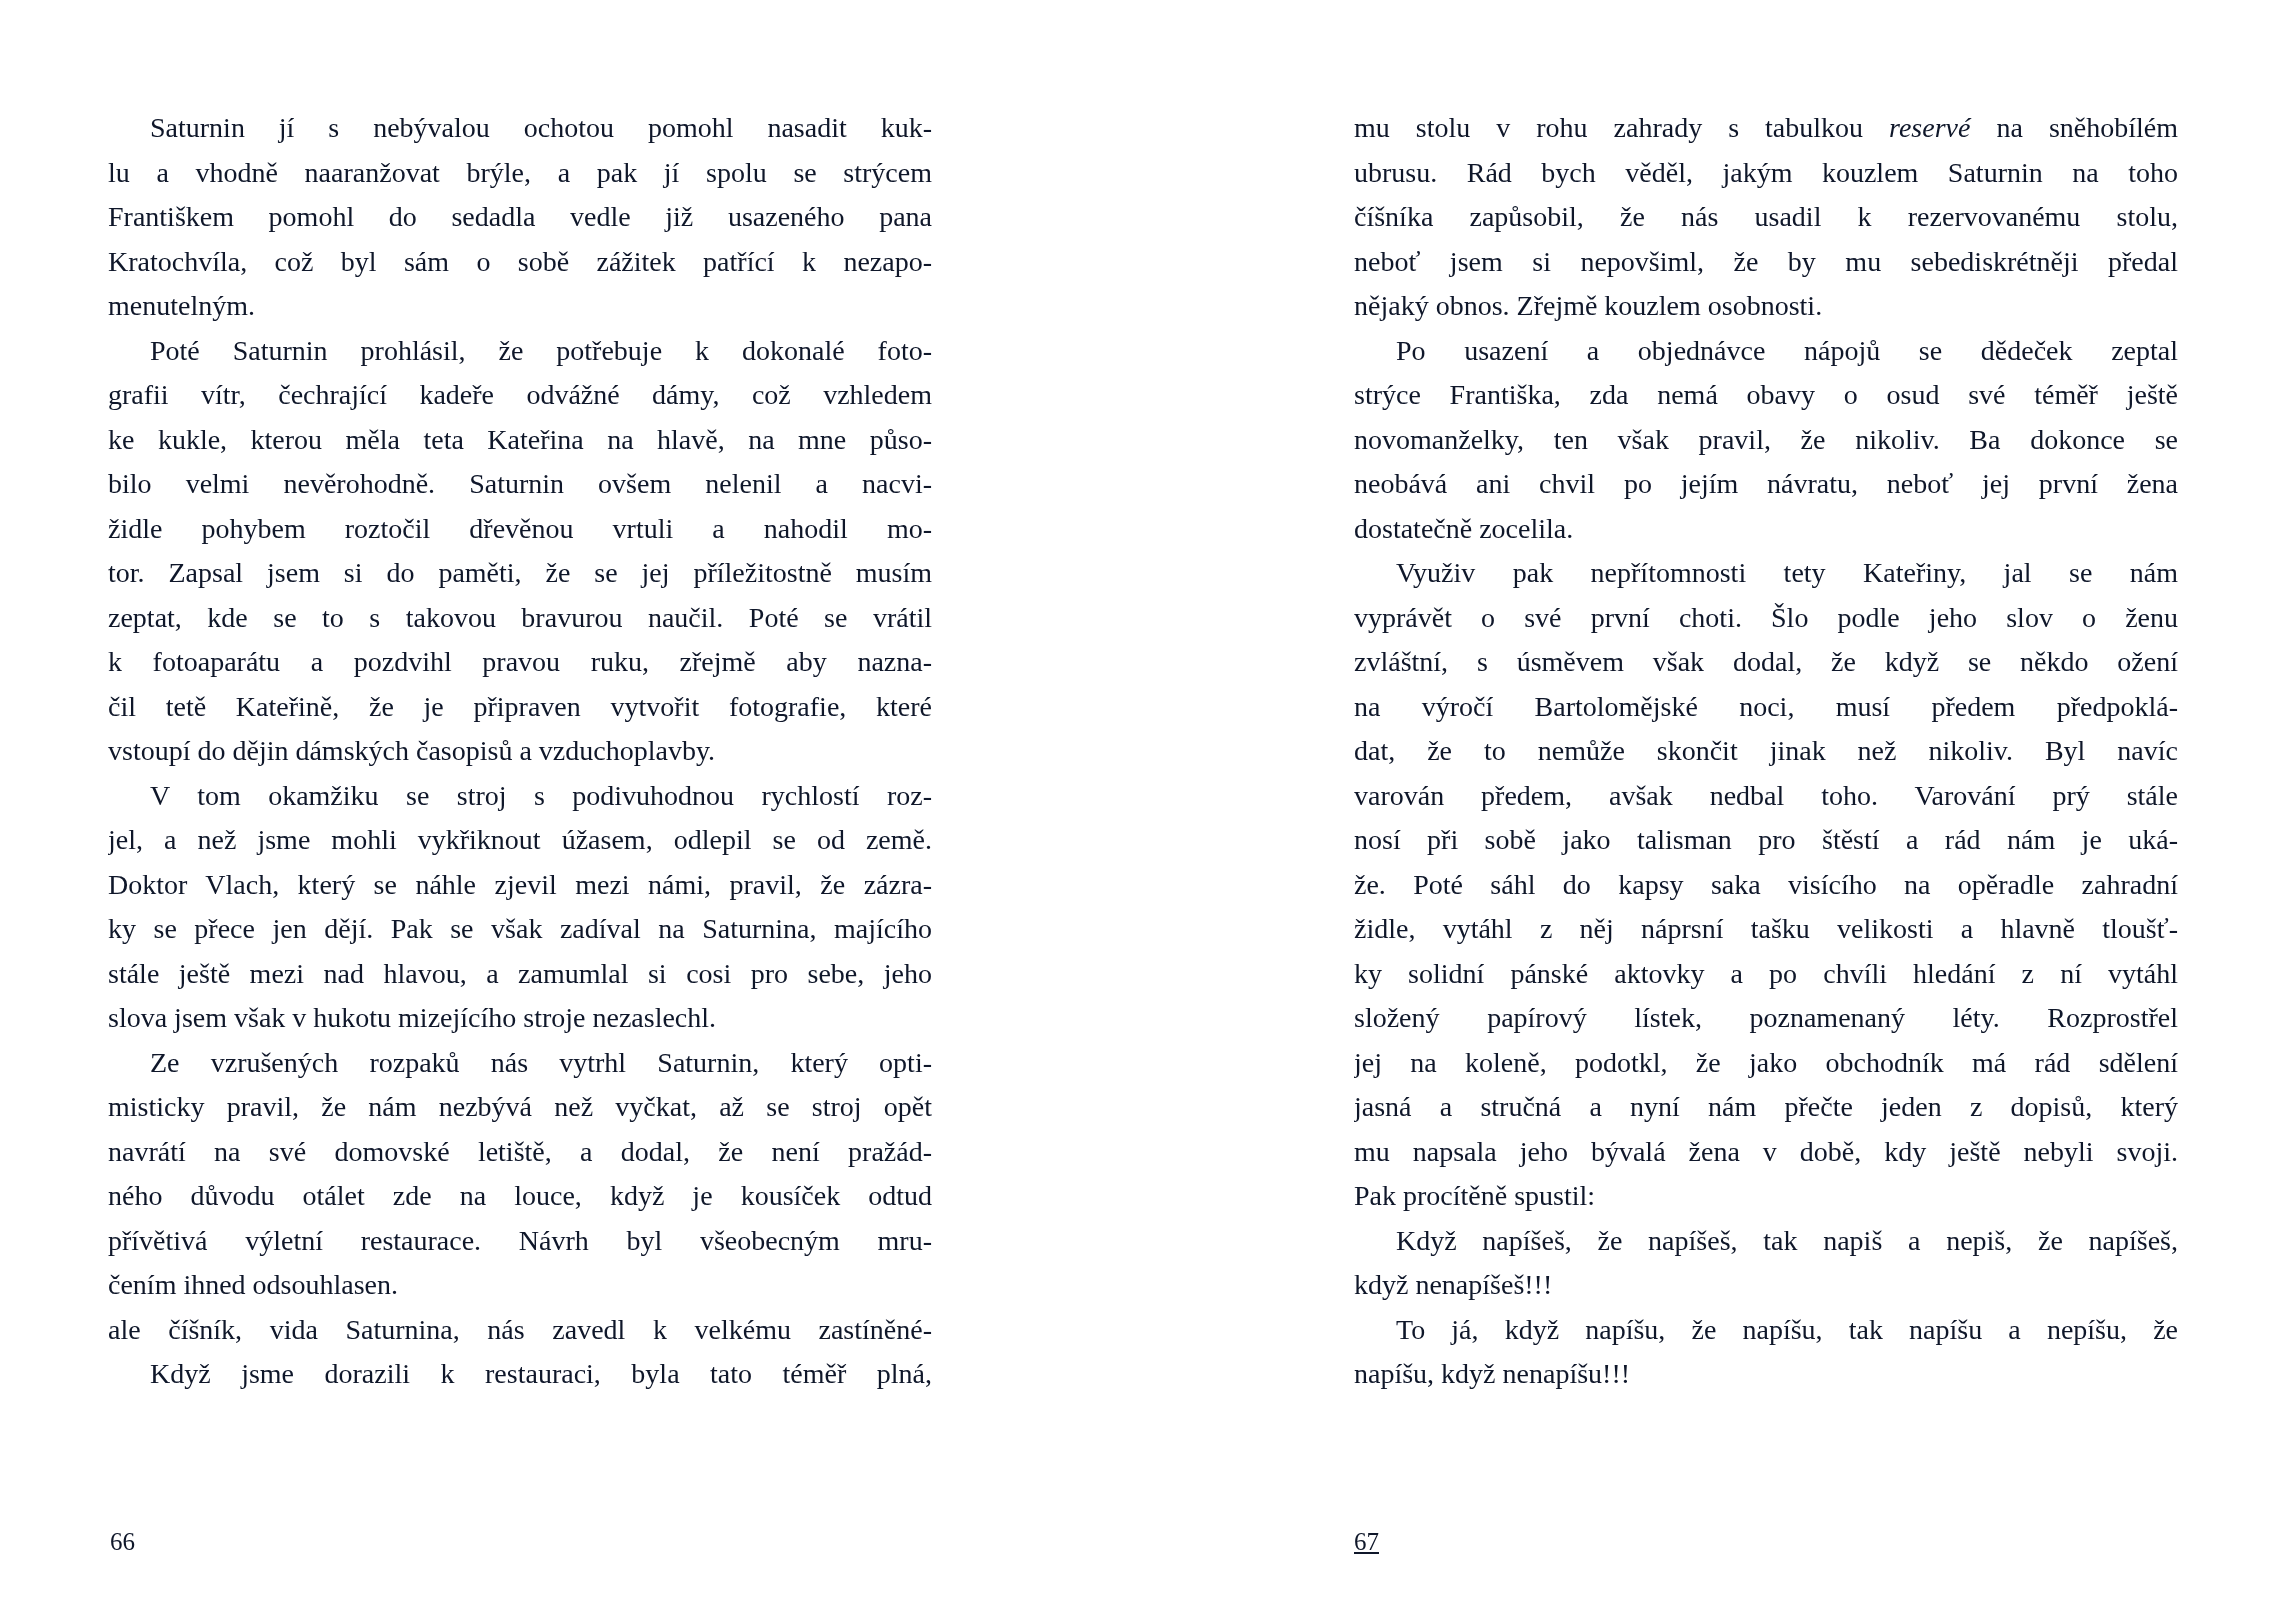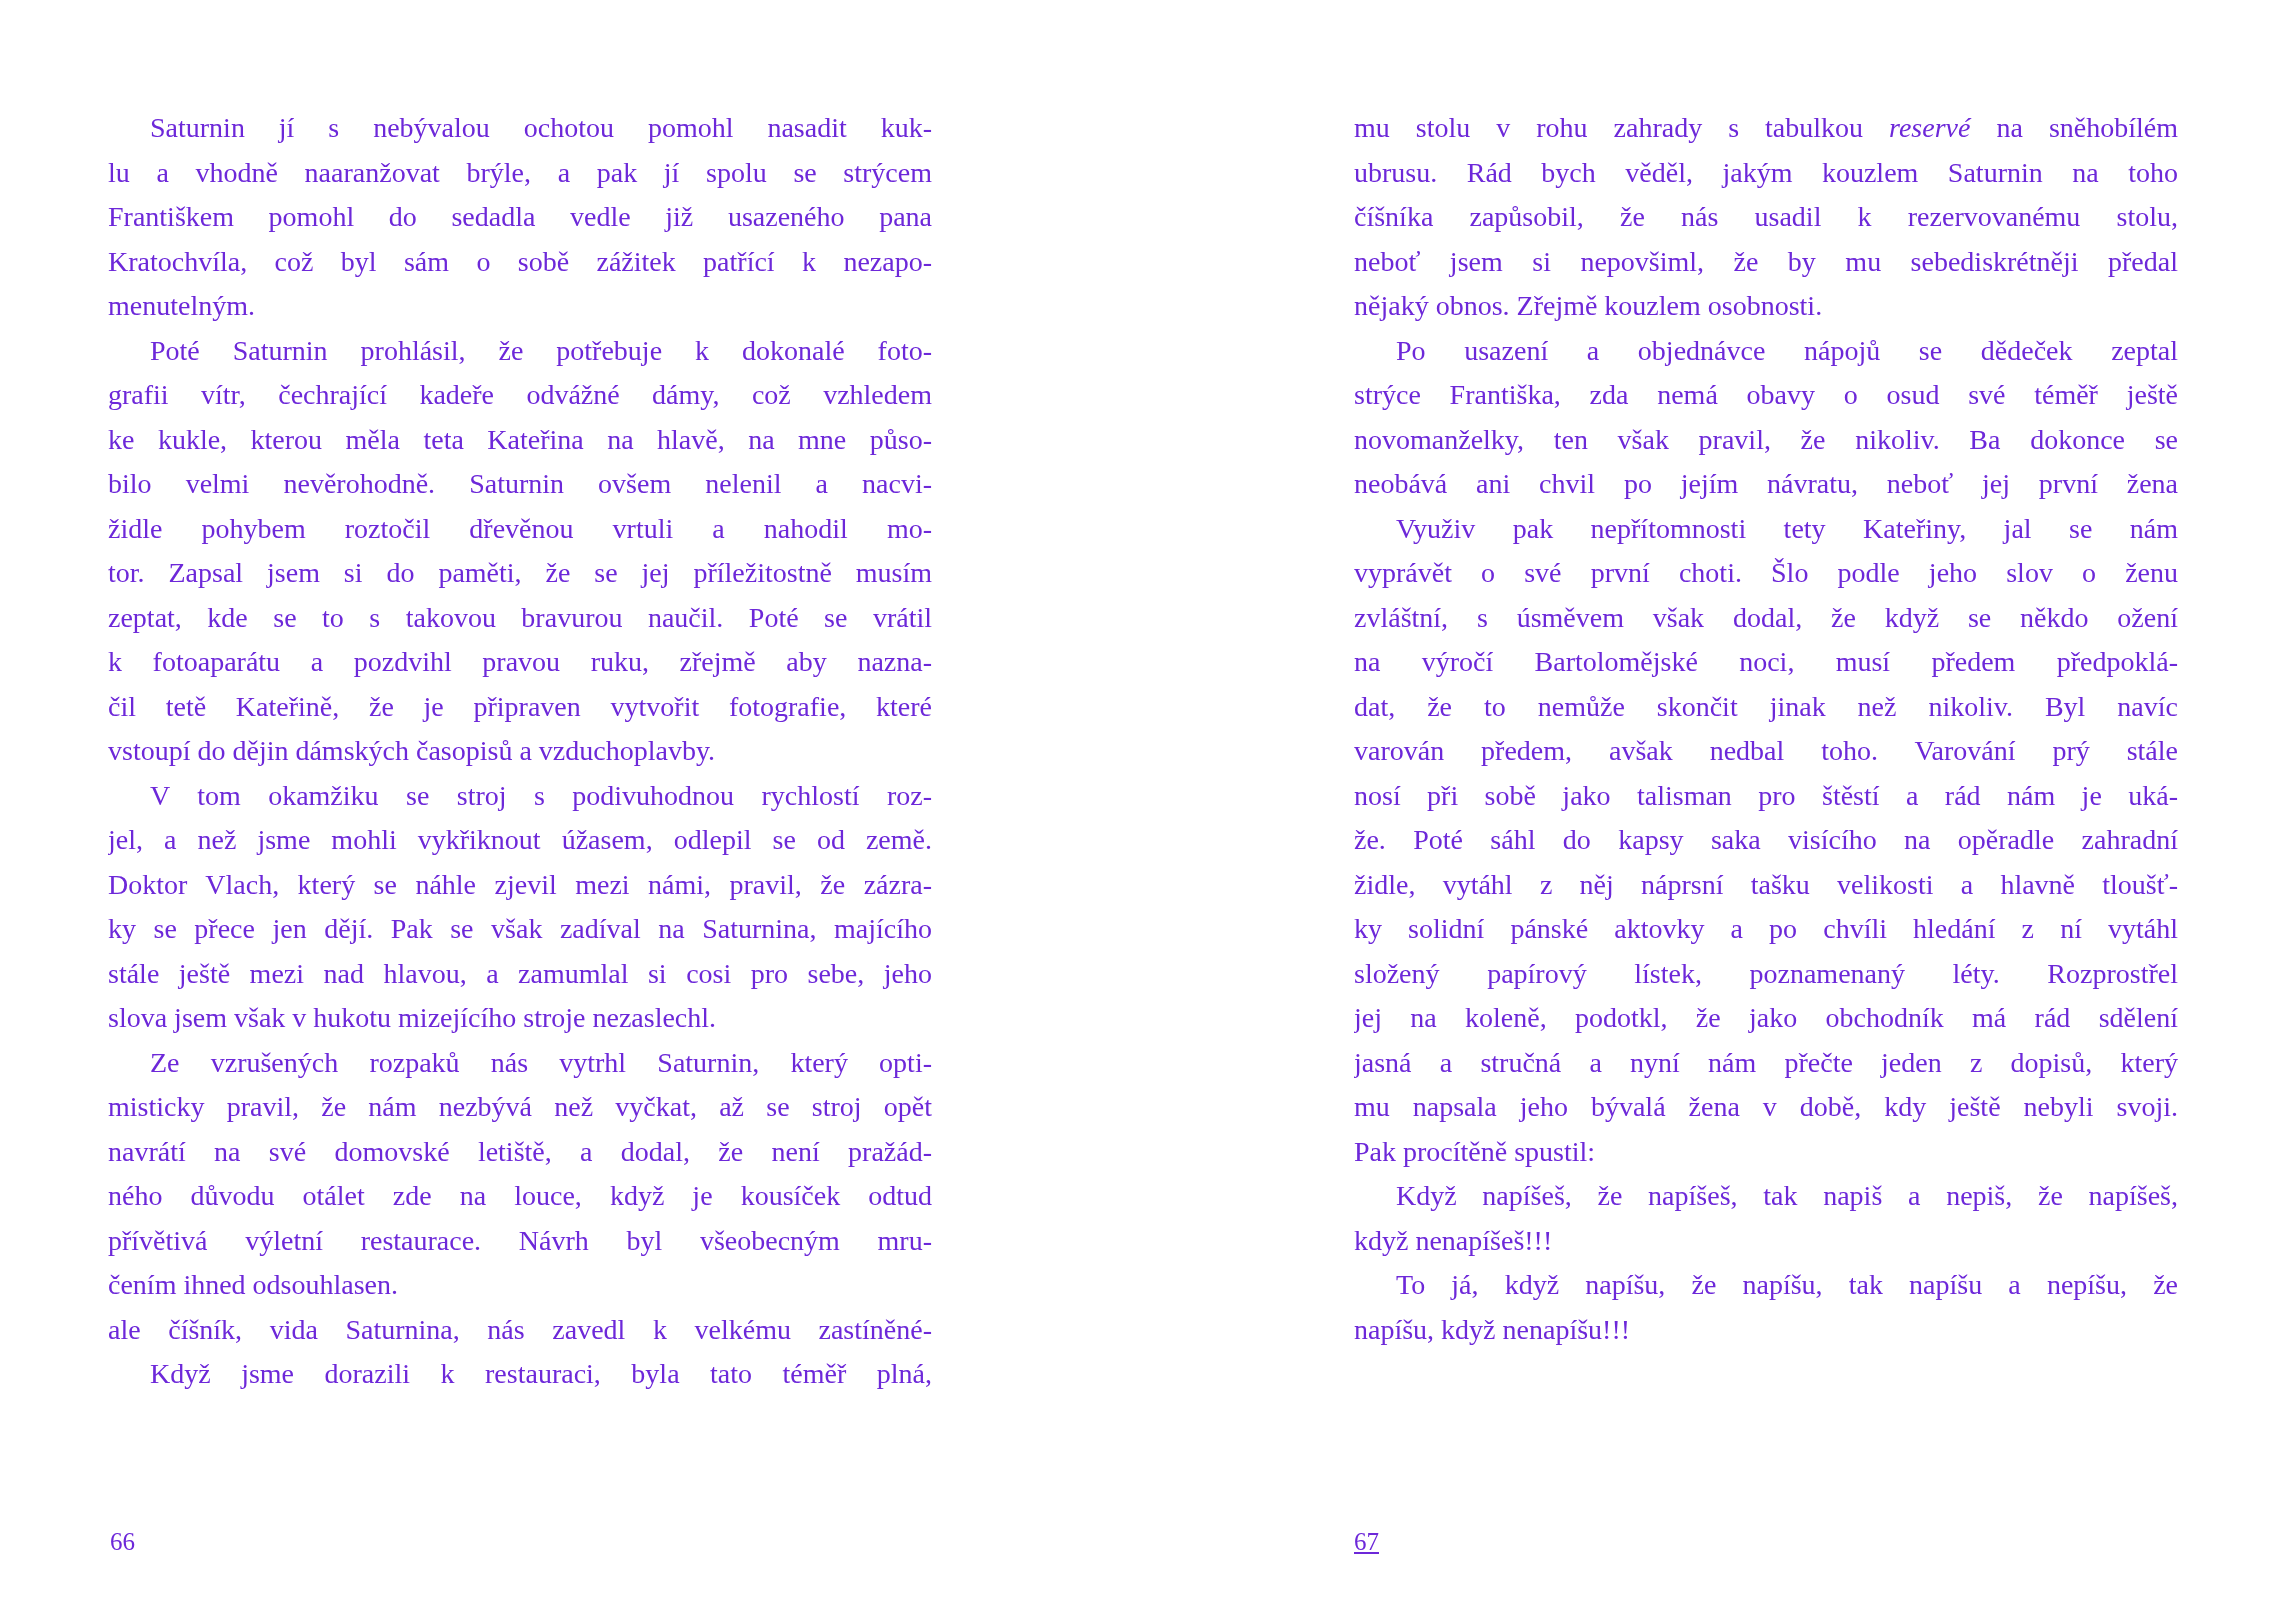--- a/index.html
+++ b/index.html
@@ -5,21 +5,21 @@
   html, body {
     margin: 0;
     padding: 0;
     background: #ffffff;
   }
   #book-spread {
     position: relative;
     width: 1996px;
     height: 1615px;
     background: #ffffff;
-    color: #6d28d9;
+    color: #0f172a;
     font-family: "Liberation Serif", "DejaVu Serif", serif;
   }
   .text-column {
     position: absolute;
     top: 106px;
     width: 824px;
   }
   #col-left  { left: 108px; }
   #col-right { left: 1354px; }
   .para { margin: 0; padding: 0; }
@@ -95,20 +95,21 @@
         <div class="line"><span>ubrusu. Rád bych věděl, jakým kouzlem Saturnin na toho</span></div>
         <div class="line"><span>číšníka zapůsobil, že nás usadil k rezervovanému stolu,</span></div>
         <div class="line"><span>neboť jsem si nepovšiml, že by mu sebediskrétněji předal</span></div>
         <div class="line last"><span>nějaký obnos. Zřejmě kouzlem osobnosti.</span></div>
       </div>
       <div class="para">
         <div class="line indent"><span>Po usazení a objednávce nápojů se dědeček zeptal</span></div>
         <div class="line"><span>strýce Františka, zda nemá obavy o osud své téměř ještě</span></div>
         <div class="line"><span>novomanželky, ten však pravil, že nikoliv. Ba dokonce se</span></div>
         <div class="line"><span>neobává ani chvil po jejím návratu, neboť jej první žena</span></div>
+        <div class="line last"><span>dostatečně zocelila.</span></div>
       </div>
       <div class="para">
         <div class="line indent"><span>Využiv pak nepřítomnosti tety Kateřiny, jal se nám</span></div>
         <div class="line"><span>vyprávět o své první choti. Šlo podle jeho slov o ženu</span></div>
         <div class="line"><span>zvláštní, s úsměvem však dodal, že když se někdo ožení</span></div>
         <div class="line"><span>na výročí Bartolomějské noci, musí předem předpoklá-</span></div>
         <div class="line"><span>dat, že to nemůže skončit jinak než nikoliv. Byl navíc</span></div>
         <div class="line"><span>varován předem, avšak nedbal toho. Varování prý stále</span></div>
         <div class="line"><span>nosí při sobě jako talisman pro štěstí a rád nám je uká-</span></div>
         <div class="line"><span>že. Poté sáhl do kapsy saka visícího na opěradle zahradní</span></div>

